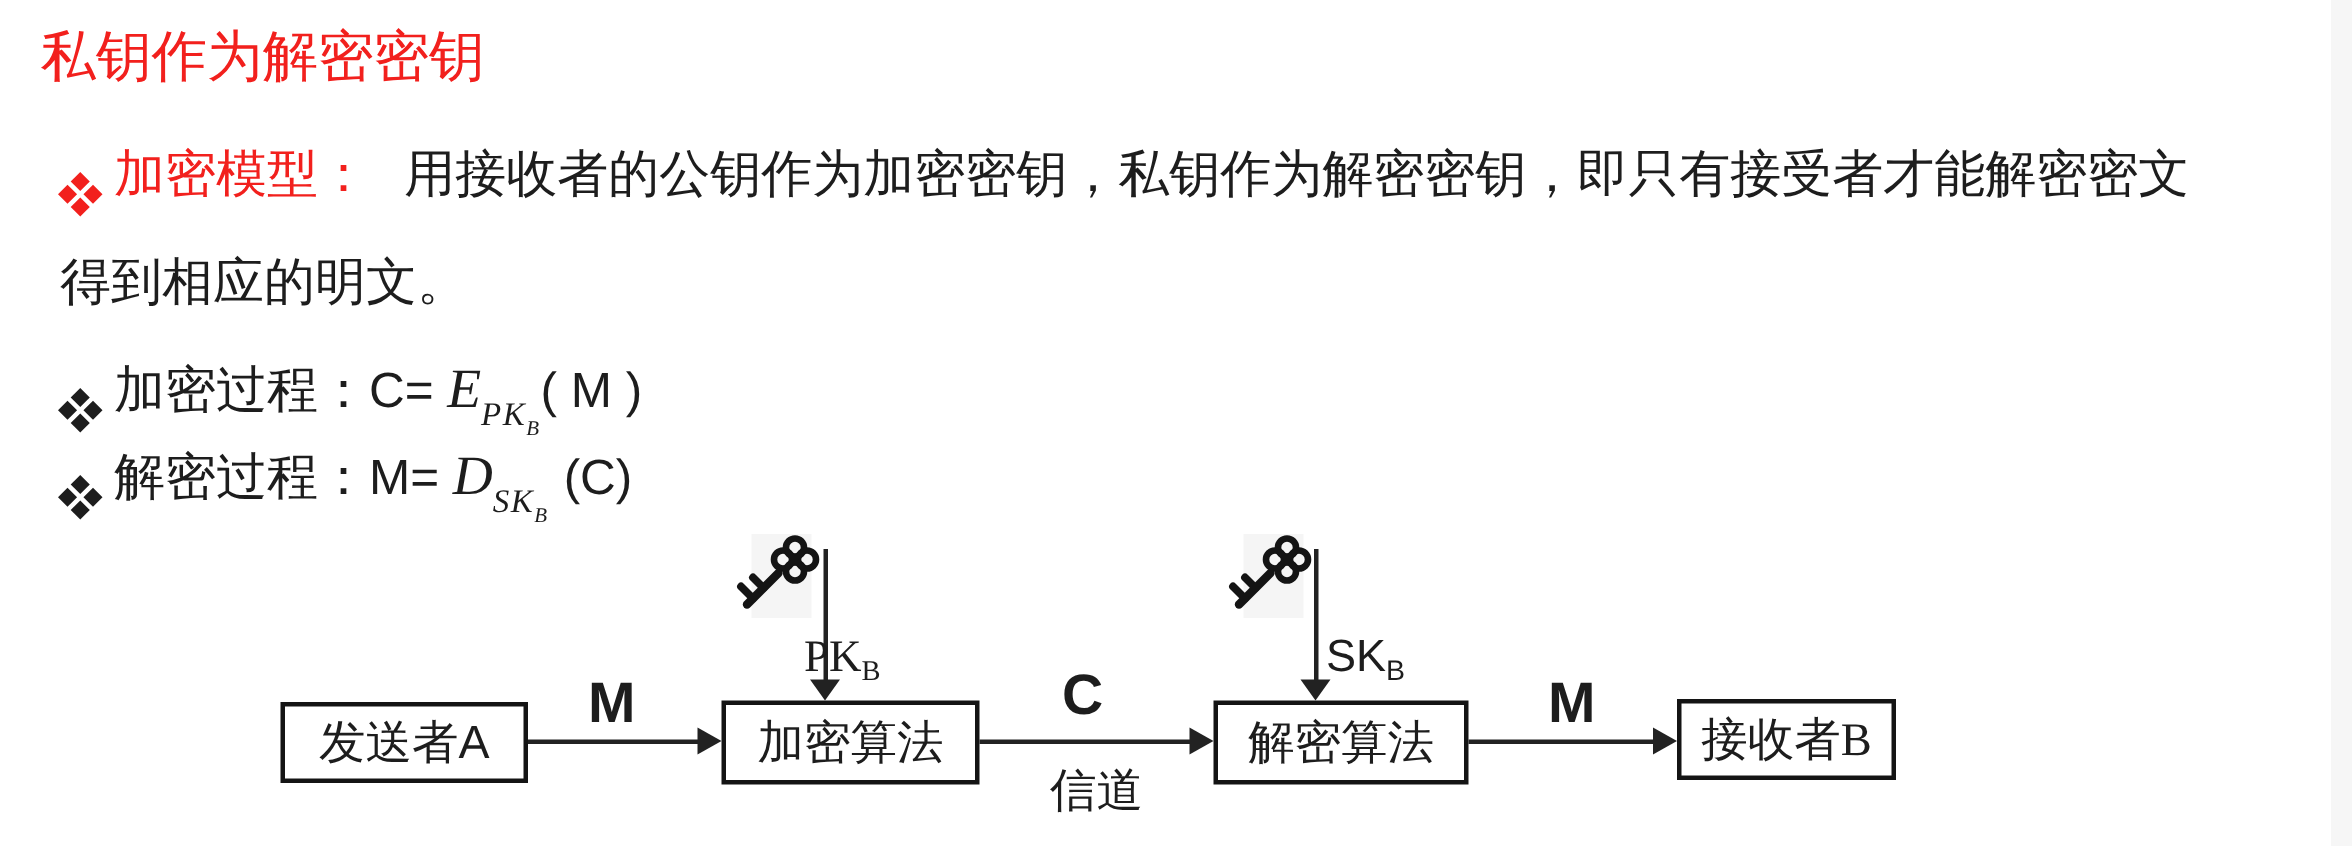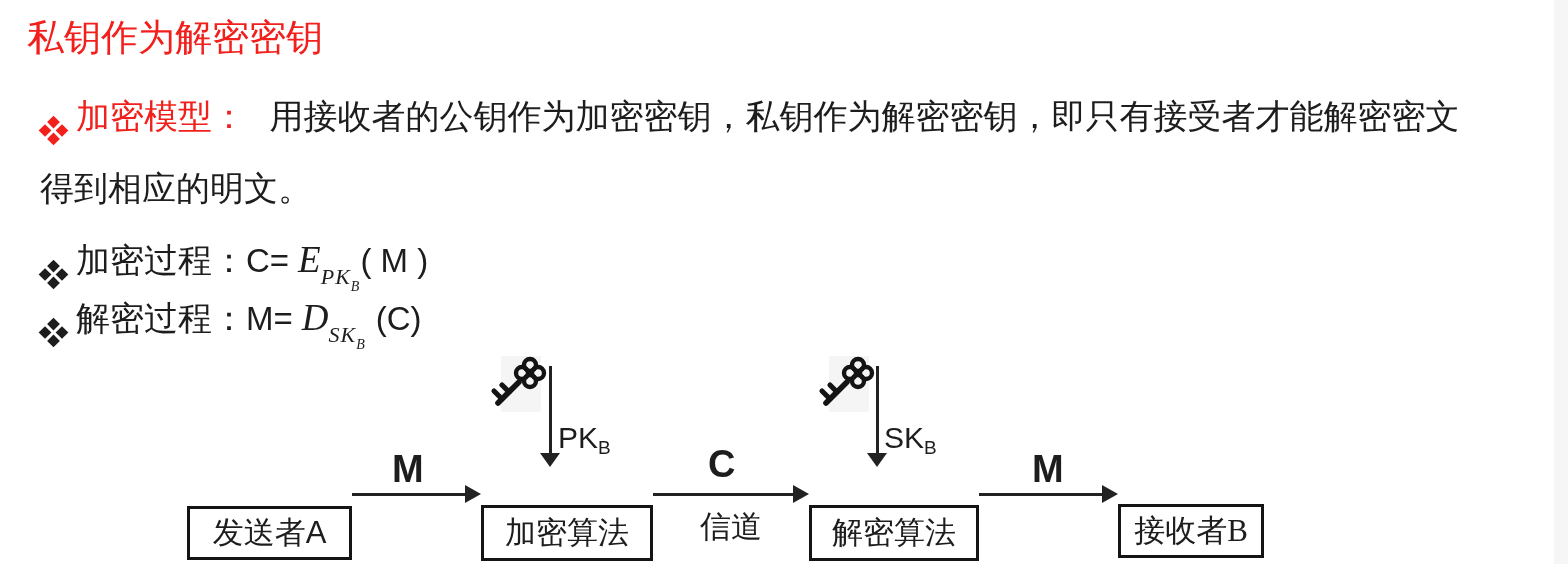--- a/index.html
+++ b/index.html
@@ -25,21 +25,21 @@
   }
   .bullet span{background:currentColor;display:block;}
   
   .f-lhs,.f-rhs{font-size:33px;}
   .f-op{font-family:"Liberation Serif","DejaVu Serif",serif;font-style:italic;font-size:37px;margin-left:9px;}
   .f-sub{font-family:"Liberation Serif","DejaVu Serif",serif;font-style:italic;font-size:22px;vertical-align:-12px;letter-spacing:1px;}
   .f-ss{font-family:"Liberation Serif","DejaVu Serif",serif;font-style:italic;font-size:14px;vertical-align:-7px;}
   
   .dbox{
     position:absolute;box-sizing:border-box;border:3px solid #141414;background:#fff;
-    display:flex;align-items:center;justify-content:center;font-size:31px;margin-top:38px;
+    display:flex;align-items:center;justify-content:center;font-size:31px;
   }
   .harrow{position:absolute;height:3px;background:#222;}
   .hhead{position:absolute;width:0;height:0;border-top:9px solid transparent;border-bottom:9px solid transparent;border-left:16px solid #222;}
   .varrow{position:absolute;width:3px;background:#222;}
   .vhead{position:absolute;width:0;height:0;border-left:10px solid transparent;border-right:10px solid transparent;border-top:14px solid #222;}
   .flabel{position:absolute;font-weight:bold;font-size:38px;}
   .klabel{position:absolute;font-size:30px;}
   .klabel .ksub{font-size:19px;vertical-align:-6px;}
   .channel{position:absolute;font-size:31px;}
   .key-svg{position:absolute;width:64px;height:64px;}
@@ -133,16 +133,16 @@
     <path d="M14,45 L6,37" stroke-width="5.2"></path>
     <path d="M21,38 L14,31" stroke-width="5.2"></path>
   </g>
 </svg>
 
 <div class="flabel" style="left:392px;top:448px;">M</div>
 <div class="flabel" style="left:708px;top:443px;">C</div>
 <div class="flabel" style="left:1032px;top:448px;">M</div>
 <div class="channel" style="left:700px;top:506px;">信道</div>
 
-<div class="klabel" style="left:558px;top:421px;"><span>PK</span><span class="ksub">B</span></div>
+<div class="klabel" style="left:536px;top:421px;font-family:Liberation Serif, serif;"><span>PK</span><span class="ksub">B</span></div>
 <div class="klabel" style="left:884px;top:421px;"><span>SK</span><span class="ksub">B</span></div>
 
 <div class="page-edge"></div>
 
 </body></html>

